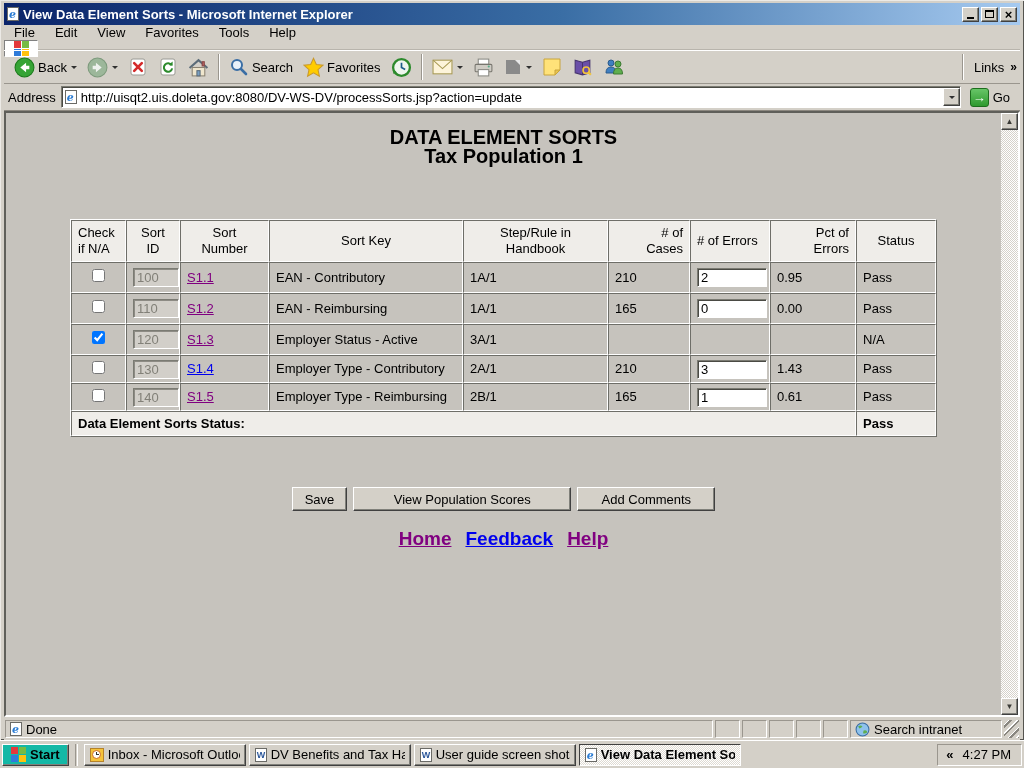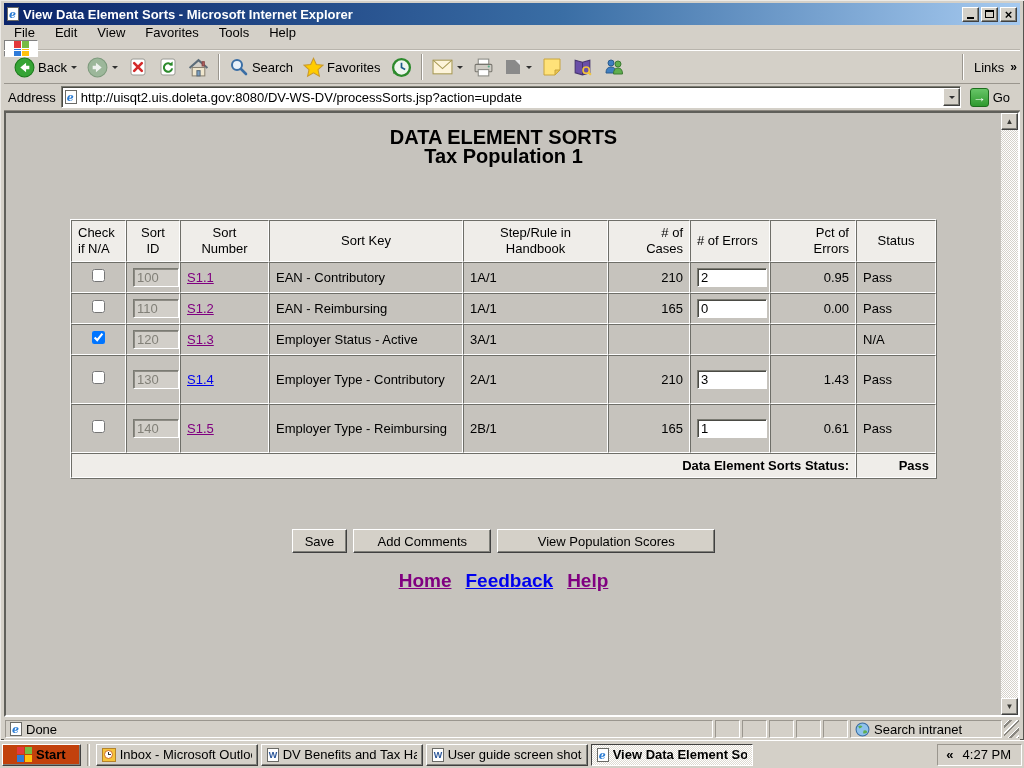--- a/index.html
+++ b/index.html
@@ -52,22 +52,22 @@
   .content-inner { position:absolute; inset:0 17px 0 0; overflow:hidden; }
   .page-heading { margin-top:15px; text-align:center; font-weight:bold; font-size:20px; line-height:19px; color:#000; }
 
   .sorts-table { margin:53px auto 0; border-collapse:separate; border-spacing:0; table-layout:fixed; width:865px;
     border:1px solid; border-color:#fff #6e6e68 #6e6e68 #fff; }
   .sorts-table td, .sorts-table th { border:1px solid; border-color:#6e6e68 #fff #fff #6e6e68; padding:2px 6px;
     font-size:13px; font-weight:normal; vertical-align:middle; overflow:hidden; }
   .sorts-table th { background:#efede9; white-space:pre-line; line-height:16px; height:42px; }
   .sorts-table td { height:31px; line-height:16px; }
   .hdr-l { text-align:left; } .hdr-c { text-align:center; } .hdr-r { text-align:right; }
-  .al-r { text-align:right; } .al-c { text-align:center; }
-  .row-tall td { height:49px; }
+  .al-r { } .al-c { text-align:center; }
+  .row-tall td { height:28px; }
   .footer-row td { background:#efede9; font-weight:bold; height:25px; }
   .sort-link { text-decoration:underline; }
   .sortid-input { width:46px; height:19px; background:#d2cfc9; color:#828078; font-size:13px; padding:1px 3px;
     border:1px solid; border-color:#7b7b73 #fff #fff #7b7b73; box-shadow: inset 1px 1px 0 #8d8b84; font-family:inherit; }
   .errors-input { width:70px; height:19px; background:#fff; color:#000; font-size:13px; padding:1px 3px;
     border:1px solid; border-color:#7b7b73 #fff #fff #7b7b73; box-shadow: inset 1px 1px 0 #4a4a44; font-family:inherit; }
   .na-checkbox { width:13px; height:13px; }
 
   .button-row { margin-top:50px; display:flex; justify-content:center; gap:6px; }
   .win-btn { background:#d4d0c8; font-size:13px; height:24px; padding:0 12px; font-family:inherit; color:#000;
@@ -87,21 +87,21 @@
   
   .statusbar { height:23px; background:#d4d0c8; display:flex; align-items:stretch; gap:2px; padding:3px 1px 2px 1px; }
   .sb-pane { border:1px solid; border-color:#9a968e #fff #fff #9a968e; display:flex; align-items:center; gap:4px; padding:0 4px; }
   .sb-main { flex:1; }
   .sb-empty { width:25px; }
   .sb-zone { width:152px; }
   .sb-grip { width:15px; border:none; background:repeating-linear-gradient(135deg,#d4d0c8 0 3px,#fff 3px 4px,#8a8780 4px 6px); }
 
   
   .taskbar { height:28px; background:#d4d0c8; border-top:1px solid #fff; display:flex; align-items:center; gap:3px; padding:0 2px; }
-  .start-btn { display:flex; align-items:center; gap:4px; height:22px; padding:0 14px; background:#c2410c; font-weight:bold; font-size:13px;
+  .start-btn { display:flex; align-items:center; gap:4px; height:22px; padding:0 8px; background:#14b8a6; font-weight:bold; font-size:13px;
     border:1px solid; border-color:#fff #404040 #404040 #fff; box-shadow: inset -1px -1px 0 #80807a; }
   .tb-divider { width:3px; height:22px; margin:0 3px; border-left:1px solid #9a968e; border-right:1px solid #fff; }
   .task-btn { display:flex; align-items:center; gap:4px; width:162px; height:22px; padding:0 5px; background:#d4d0c8; font-size:13px;
     border:1px solid; border-color:#fff #404040 #404040 #fff; box-shadow: inset -1px -1px 0 #80807a; white-space:nowrap; overflow:hidden; }
   .task-btn.active { border-color:#404040 #fff #fff #404040; box-shadow:none; font-weight:bold;
     background-image: conic-gradient(#fff 25%, #dedad2 0 50%, #fff 0 75%, #dedad2 0); background-size:2px 2px; }
   .task-label { overflow:hidden; white-space:nowrap; }
   .tray { margin-left:auto; height:22px; display:flex; align-items:center; gap:9px; padding:0 10px 0 8px;
     border:1px solid; border-color:#9a968e #fff #fff #9a968e; }
   .tray-chevron { font-weight:bold; }
@@ -406,22 +406,22 @@
           </tr>
           <tr class="footer-row">
             <td colspan="8" class="al-r">Data Element Sorts Status:</td>
             <td class="al-r">Pass</td>
           </tr>
         </tbody>
           </table>
 
         <div class="button-row">
           <button class="win-btn btn-save">Save</button>
+          <button class="win-btn btn-scores">View Population Scores</button>
           <button class="win-btn btn-comments">Add Comments</button>
-          <button class="win-btn btn-scores">View Population Scores</button>
         </div>
 
         <div class="nav-links">
           <a href="#" style="color: rgb(128, 0, 128);">Home</a><a href="#" style="color: rgb(0, 0, 238);">Feedback</a><a href="#" style="color: rgb(128, 0, 128);">Help</a>
         </div>
       </div>
 
       <div class="scrollbar-v">
         <span class="sb-arrow sb-up">▲</span>
         <span class="sb-arrow sb-down">▼</span>

